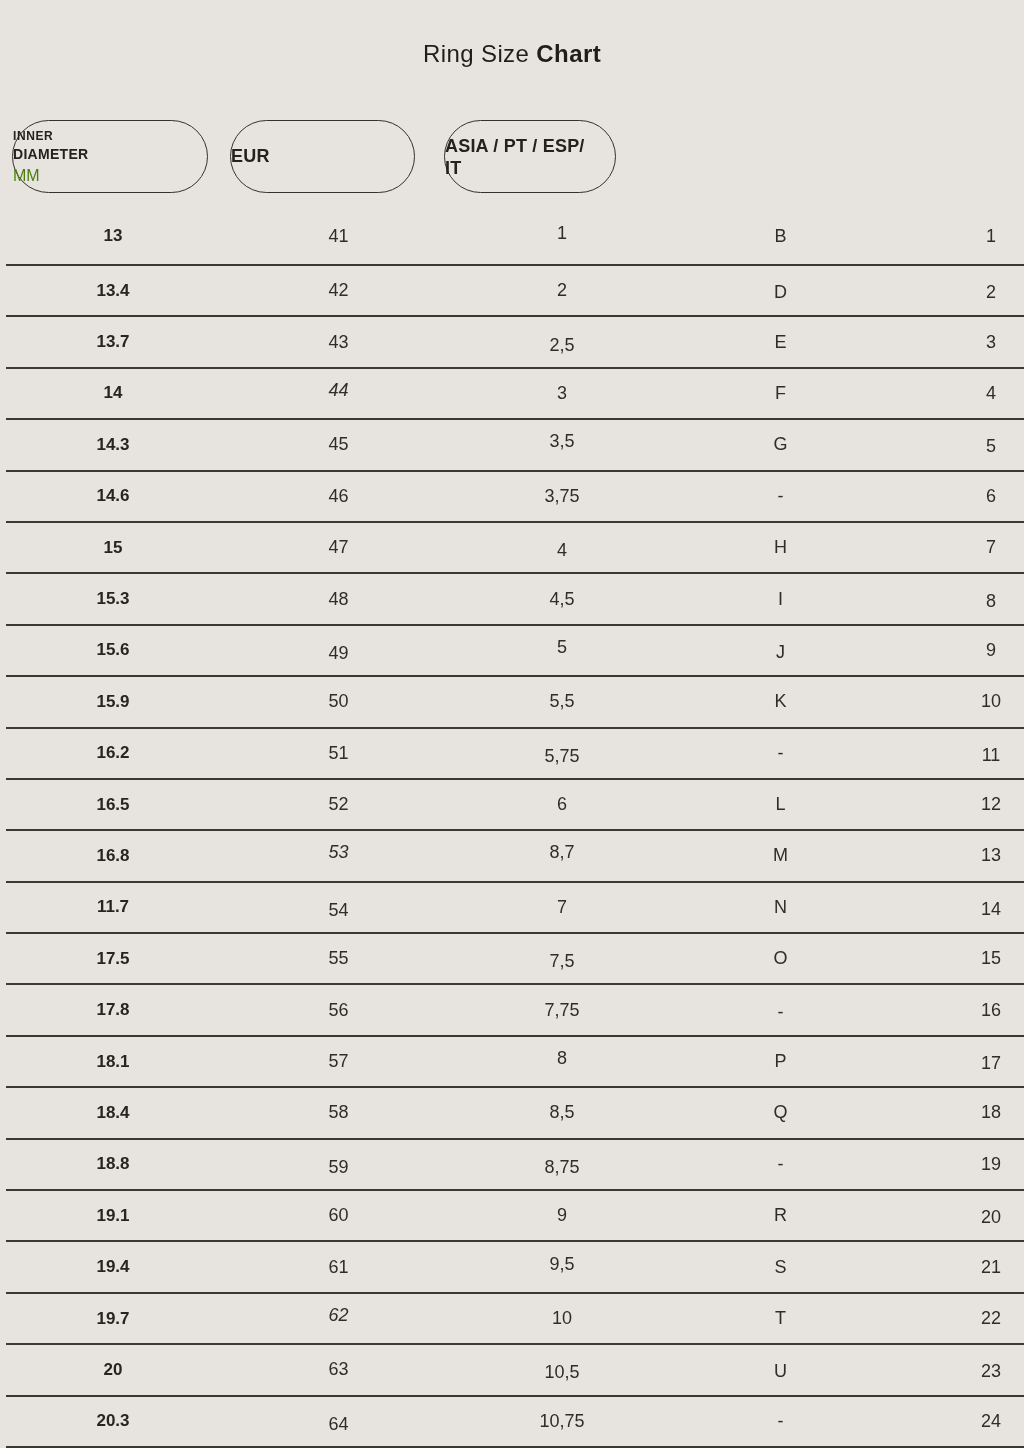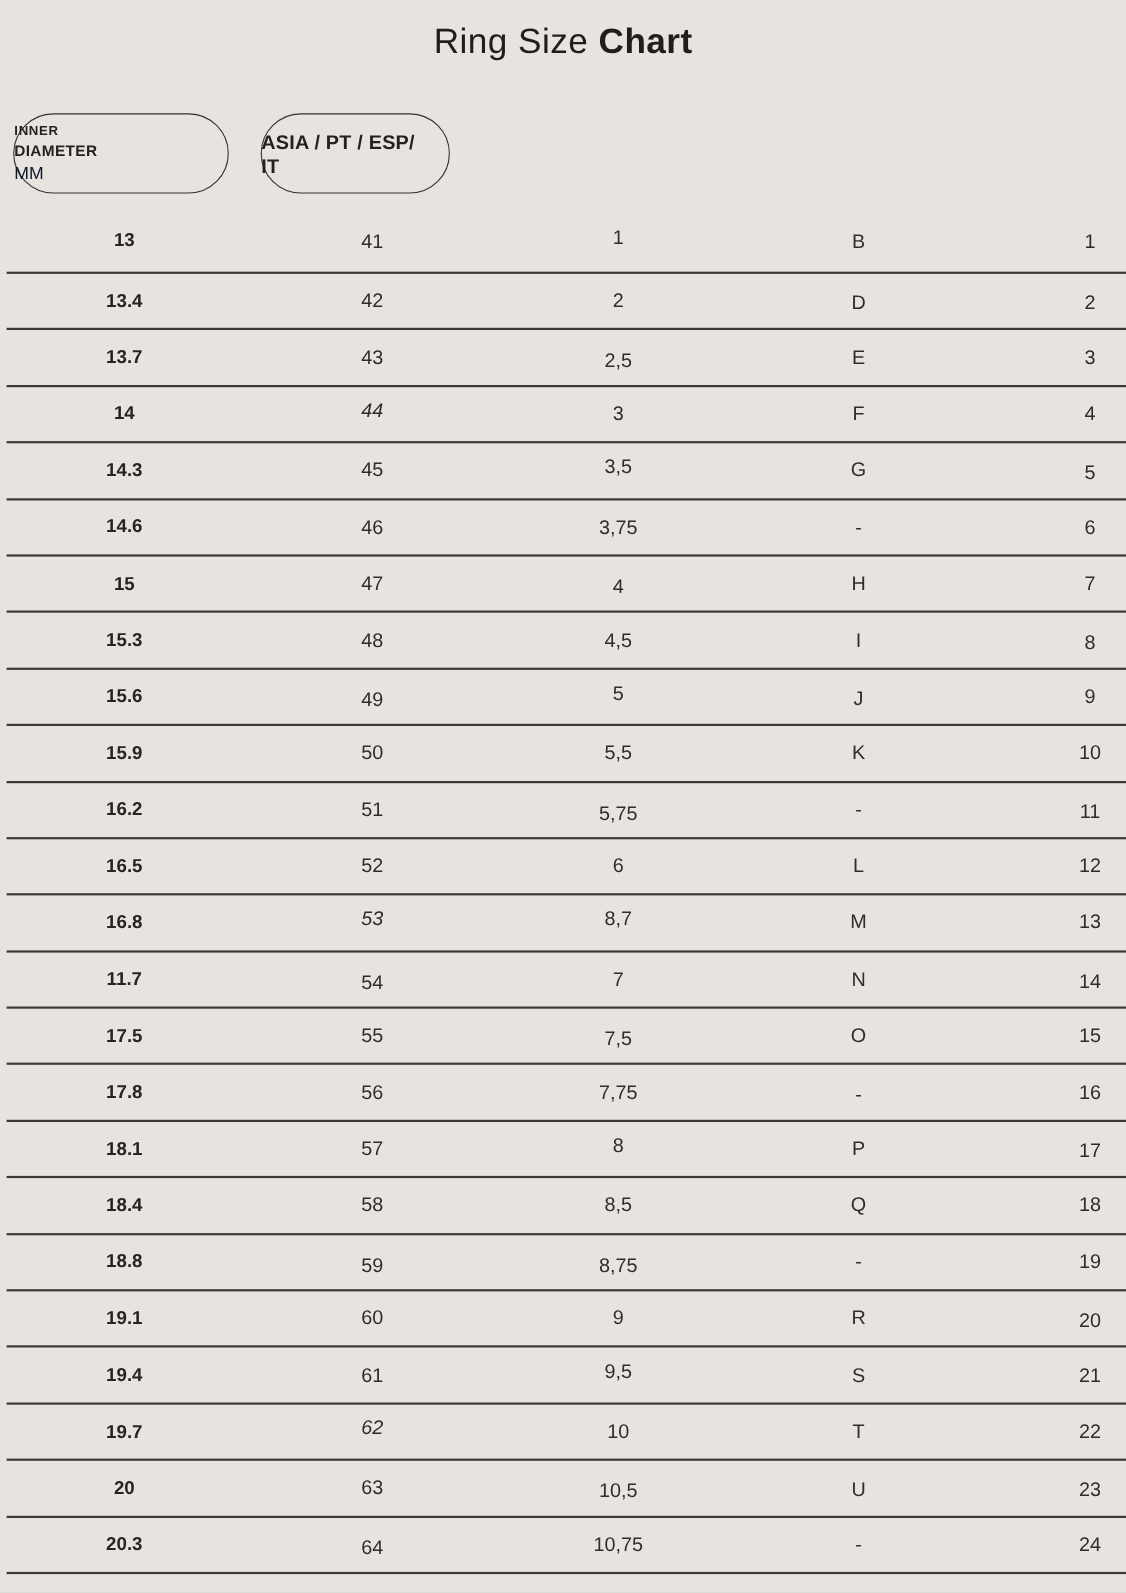--- a/index.html
+++ b/index.html
@@ -8,23 +8,23 @@
     width: 1024px;
     height: 1448px;
     margin: 0 auto;
     background: #e7e4df;
     overflow: hidden;
     font-family: "Liberation Sans", sans-serif;
     color: #2e2d2b;
   }
   .title {
     margin: 0;
-    padding-top: 16px;
+    padding-top: 33px;
     text-align: center;
-    font-size: 32px;
+    font-size: 24px;
     line-height: 42px;
     font-weight: 400;
     color: #1f1e1c;
     letter-spacing: 0.4px;
   }
   .title .bold { font-weight: 700; }
 
   
   .header-row {
     display: grid;
@@ -48,21 +48,21 @@
   }
   .pill-1 { width: 196px; }
   .pill-2 { width: 185px; }
   .pill-3 { width: 195px; }
   .pill-4 { width: 174px; }
   .pill-5 { width: 172px; }
   .pill-label { font-size: 18px; font-weight: 700; letter-spacing: 0.3px; }
   .pill-line { display: block; font-size: 18px; font-weight: 700; line-height: 22px; letter-spacing: 0.2px; }
   .p1l1 { display: block; font-size: 12px; font-weight: 700; letter-spacing: 0.6px; line-height: 14px; }
   .p1l2 { display: block; font-size: 14px; font-weight: 700; letter-spacing: 0.3px; line-height: 23px; }
-  .p1l3 { display: block; font-size: 16px; font-weight: 400; line-height: 19px; color: #0f172a; }
+  .p1l3 { display: block; font-size: 16px; font-weight: 400; line-height: 19px; color: #4d7c0f; }
 
   
   .table-body { margin-top: 15px; margin-left: 6px; }
   .row {
     display: grid;
     grid-template-columns: 214px 205px 210px 195px 194px;
     height: 49.4px;
     border-bottom: 2px solid #3a3936;
     align-items: center;
     gap: 16px;
@@ -85,20 +85,23 @@
 <div class="page">
 
   <h1 class="title"><span>Ring Size</span> <span class="bold">Chart</span></h1>
 
   <div class="header-row">
     <div class="pill pill-1">
       <span class="p1l1">INNER</span>
       <span class="p1l2">DIAMETER</span>
       <span class="p1l3">MM</span>
     </div>
+    <div class="pill pill-2">
+      <span class="pill-label">EUR</span>
+    </div>
     <div class="pill pill-5">
       <span class="pill-line">ASIA / PT / ESP/</span>
       <span class="pill-line">IT</span>
     </div>
   </div>
 
   <div class="table-body">
   <div class="row">
     <div class="cell c1">13</div>
     <div class="cell c2">41</div>

